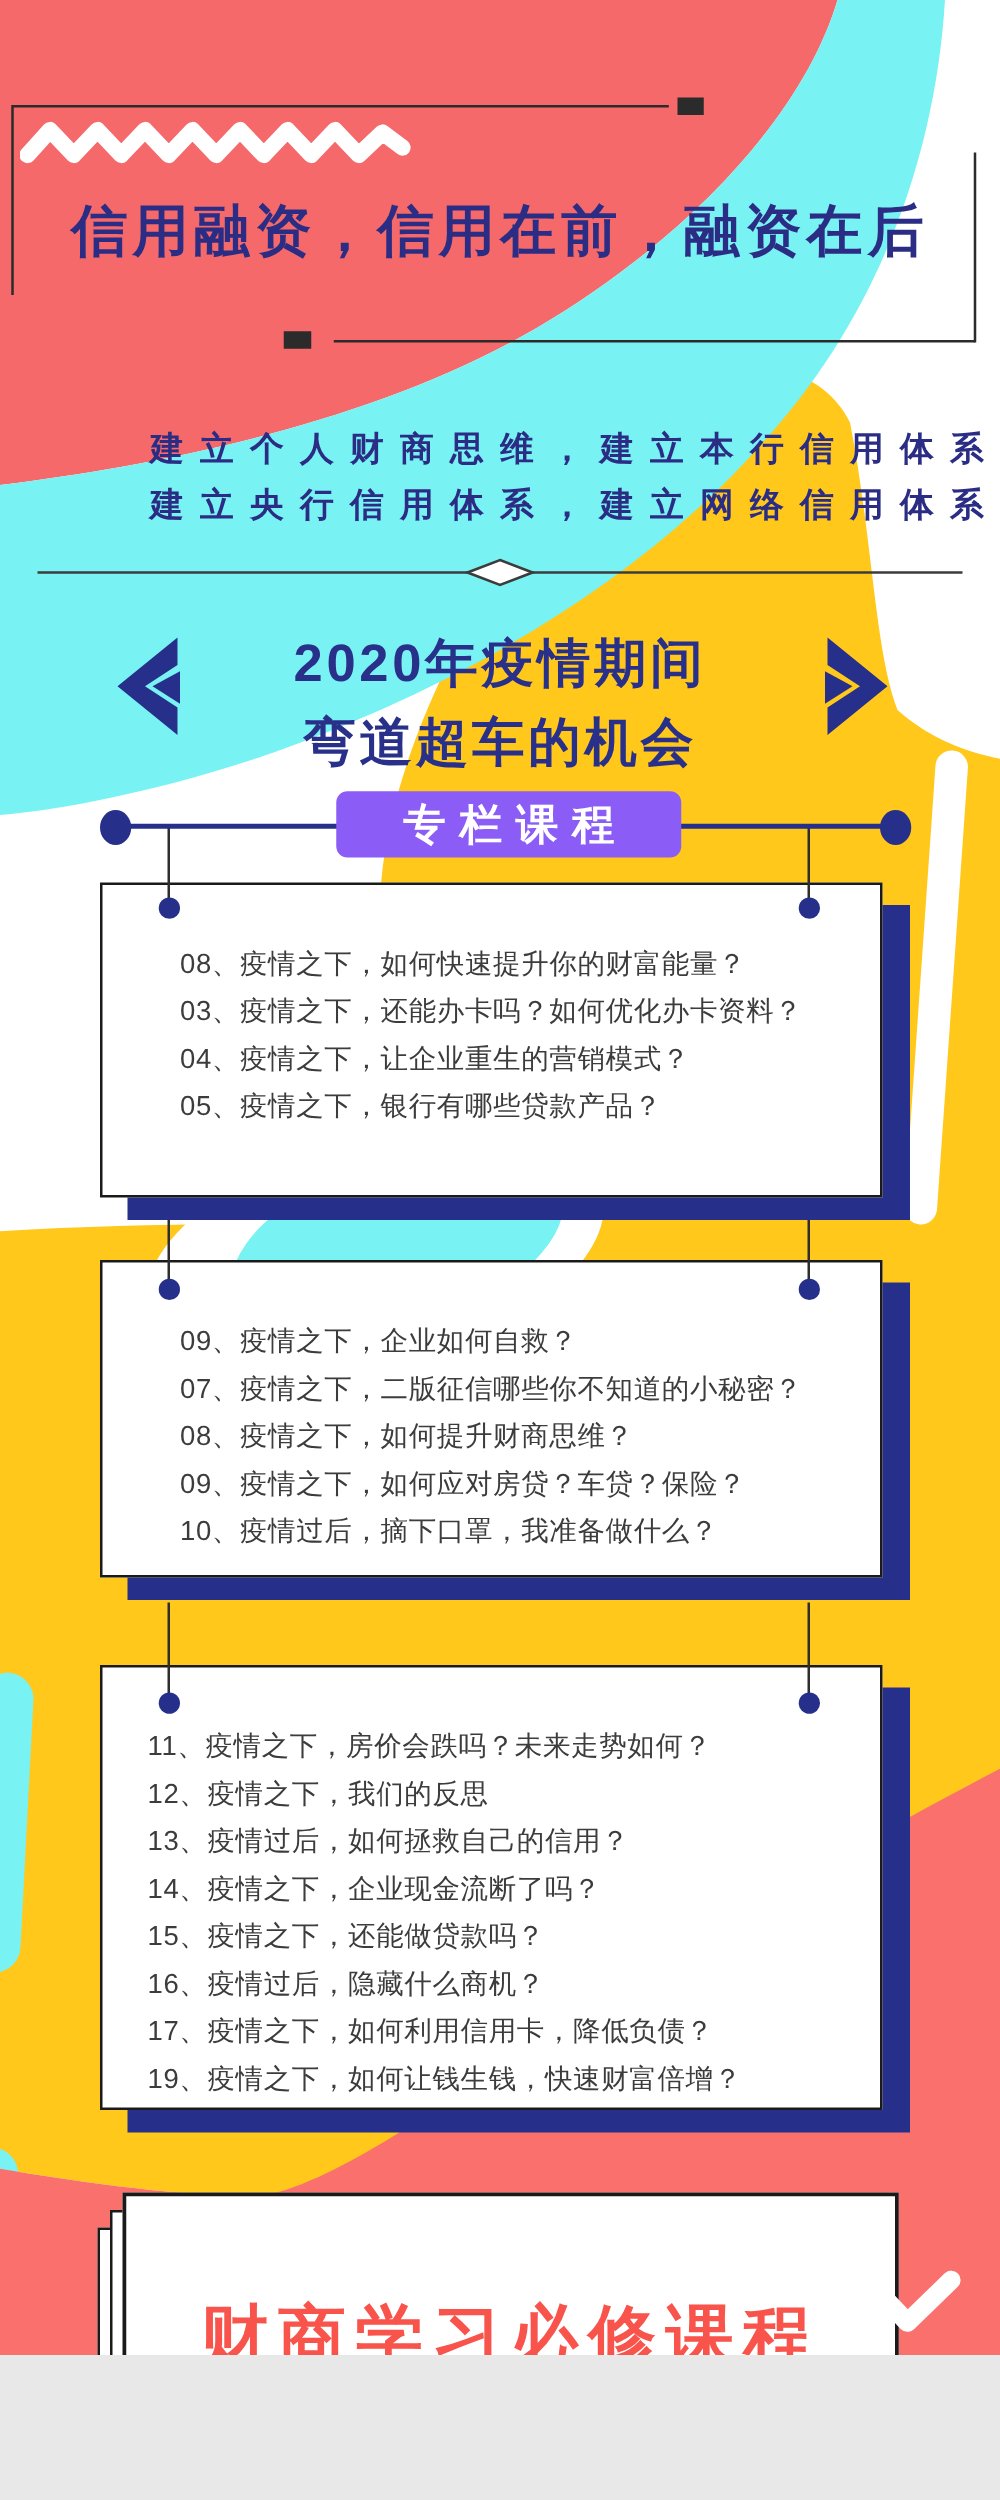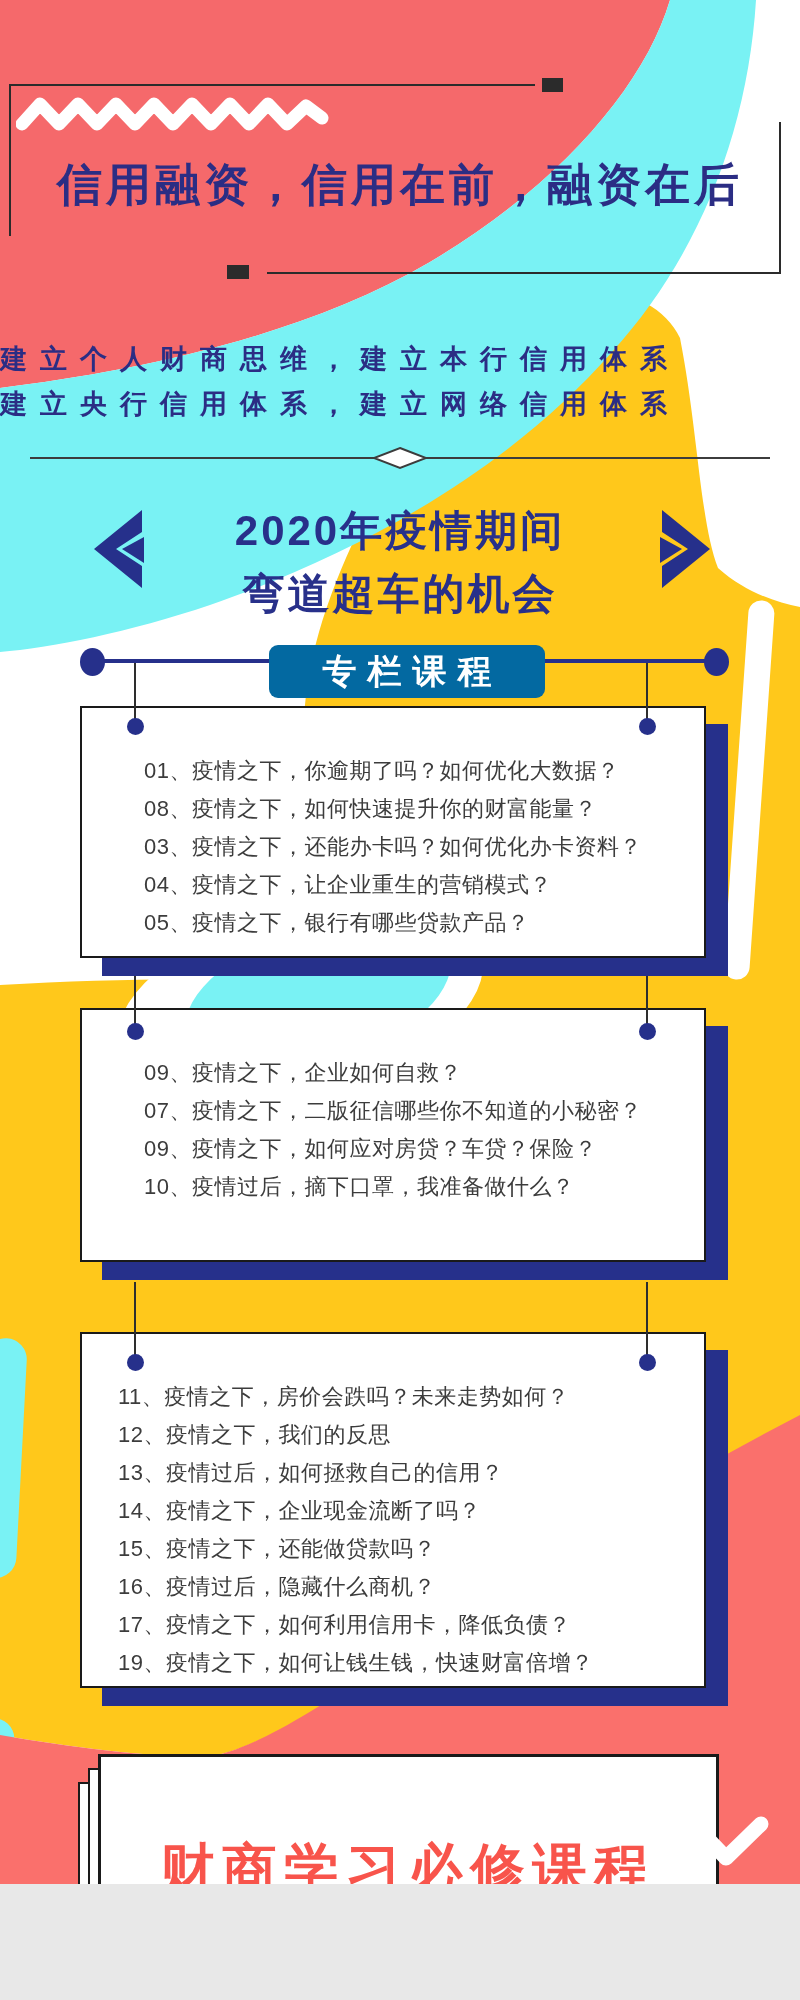--- a/index.html
+++ b/index.html
@@ -11,32 +11,32 @@
   .abs{position:absolute;}
   svg{display:block;}
   
   .frame-line{background:#2b2b2b;}
   .frame-square{background:#2b2b2b;}
   .main-title{
     left:0;top:155px;width:800px;text-align:center;
     font-size:45px;font-weight:bold;color:#2b2d84;letter-spacing:4px;white-space:nowrap;
   }
   .subtitle{
-    left:0;width:800px;text-align:left;
+    left:0;width:800px;text-align:right;
     font-size:27px;font-weight:bold;color:#2b2d84;letter-spacing:13px;white-space:nowrap;
   }
   .divider-line{left:30px;top:457px;width:740px;height:2px;background:#3c3c3c;}
   
   .hero-line{
     left:0;width:800px;text-align:center;
     font-size:42px;font-weight:bold;color:#28308a;letter-spacing:3px;white-space:nowrap;
   }
   .banner{
-    left:269px;top:633px;width:276px;height:53px;background:#0369a1;border-radius:9px;
-    display:flex;align-items:center;justify-content:center;margin-top:12px;
+    left:269px;top:633px;width:276px;height:53px;background:#8b5cf6;border-radius:9px;
+    display:flex;align-items:center;justify-content:center;
   }
   .banner span{
     color:#ffffff;font-size:34px;font-weight:bold;letter-spacing:11px;text-indent:11px;white-space:nowrap;
   }
   .navy-line{height:4px;background:#26308b;top:659px;}
   .end-dot{width:25px;height:28px;border-radius:50%;background:#26308b;top:648px;}
   .thin-line{width:2px;background:#2e2e2e;}
   .pin{width:17px;height:17px;border-radius:50%;background:#26308b;}
   
   .card-shadow{width:626px;height:252px;background:#26308b;}
@@ -137,31 +137,31 @@
   </svg>
   <svg class="abs" style="left:656px;top:506px;" width="64" height="86" viewBox="0 0 64 86">
     <polygon points="6,4 54,43 6,82 6,60 32,43 6,26" fill="#26308b"></polygon>
     <polygon points="4,31 4,57 26,43" fill="#26308b"></polygon>
   </svg>
   <div class="abs hero-line" style="top:503px;">2020年疫情期间</div>
   <div class="abs hero-line" style="top:566px;">弯道超车的机会</div>
 
   <div class="abs card-shadow" style="left:102px;top:724px;height:252px;"></div>
   <div class="abs card" style="left:80px;top:706px;height:252px;">
-    <div class="card-line">01、疫情之下，你逾期了吗？如何优化大数据？</div>
     <div class="card-line">08、疫情之下，如何快速提升你的财富能量？</div>
     <div class="card-line">03、疫情之下，还能办卡吗？如何优化办卡资料？</div>
     <div class="card-line">04、疫情之下，让企业重生的营销模式？</div>
     <div class="card-line">05、疫情之下，银行有哪些贷款产品？</div>
   </div>
 
   <div class="abs card-shadow" style="left:102px;top:1026px;height:254px;"></div>
   <div class="abs card" style="left:80px;top:1008px;height:254px;">
     <div class="card-line">09、疫情之下，企业如何自救？</div>
     <div class="card-line">07、疫情之下，二版征信哪些你不知道的小秘密？</div>
+    <div class="card-line">08、疫情之下，如何提升财商思维？</div>
     <div class="card-line">09、疫情之下，如何应对房贷？车贷？保险？</div>
     <div class="card-line">10、疫情过后，摘下口罩，我准备做什么？</div>
   </div>
 
   <div class="abs card-shadow" style="left:102px;top:1350px;height:356px;"></div>
   <div class="abs card" style="left:80px;top:1332px;height:356px;padding-left:36px;">
     <div class="card-line">11、疫情之下，房价会跌吗？未来走势如何？</div>
     <div class="card-line">12、疫情之下，我们的反思</div>
     <div class="card-line">13、疫情过后，如何拯救自己的信用？</div>
     <div class="card-line">14、疫情之下，企业现金流断了吗？</div>

